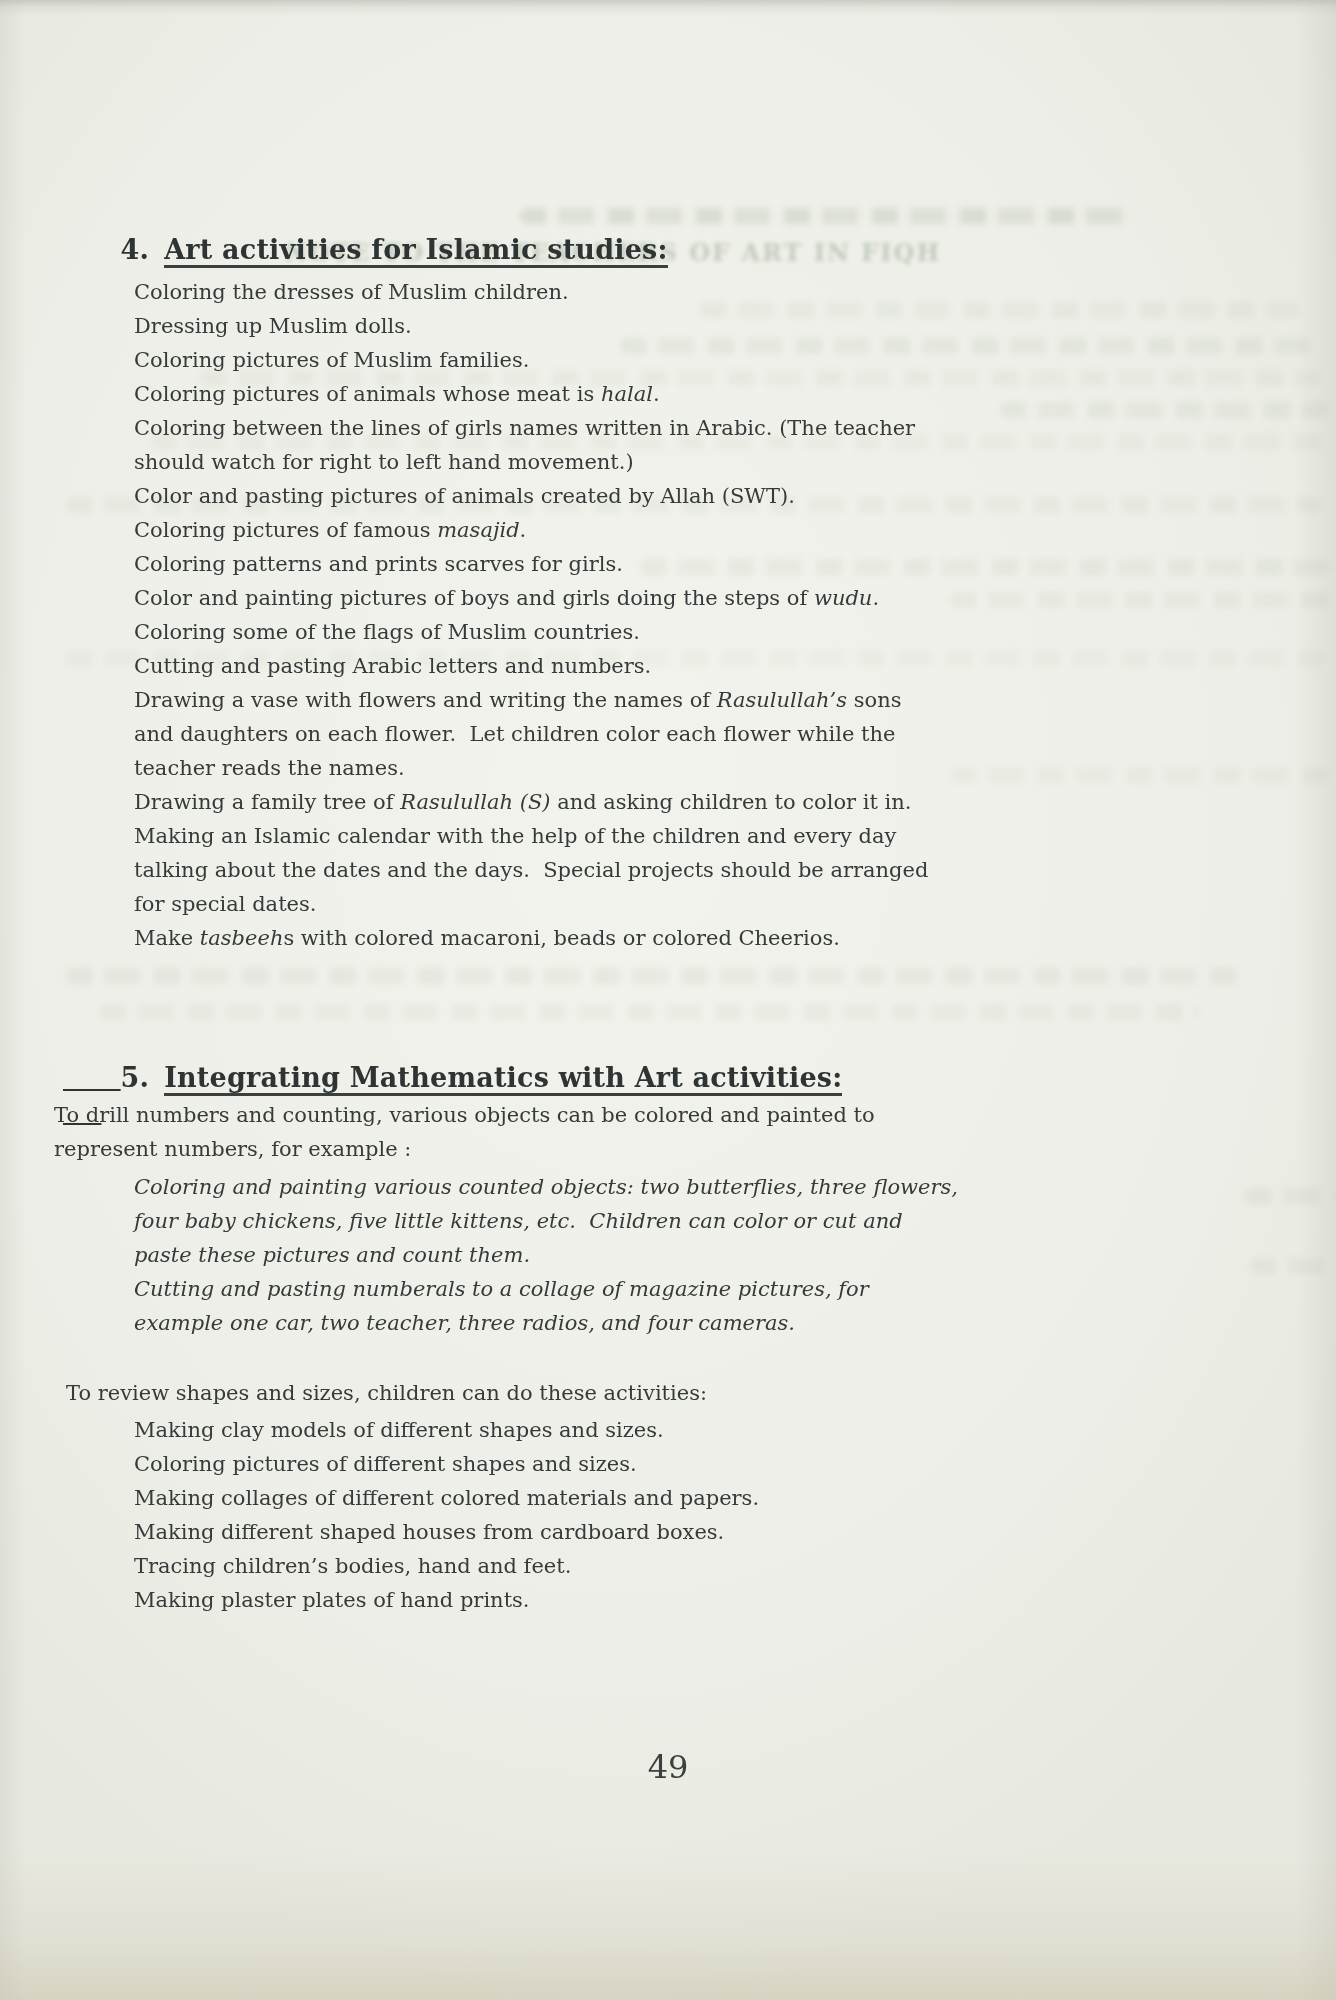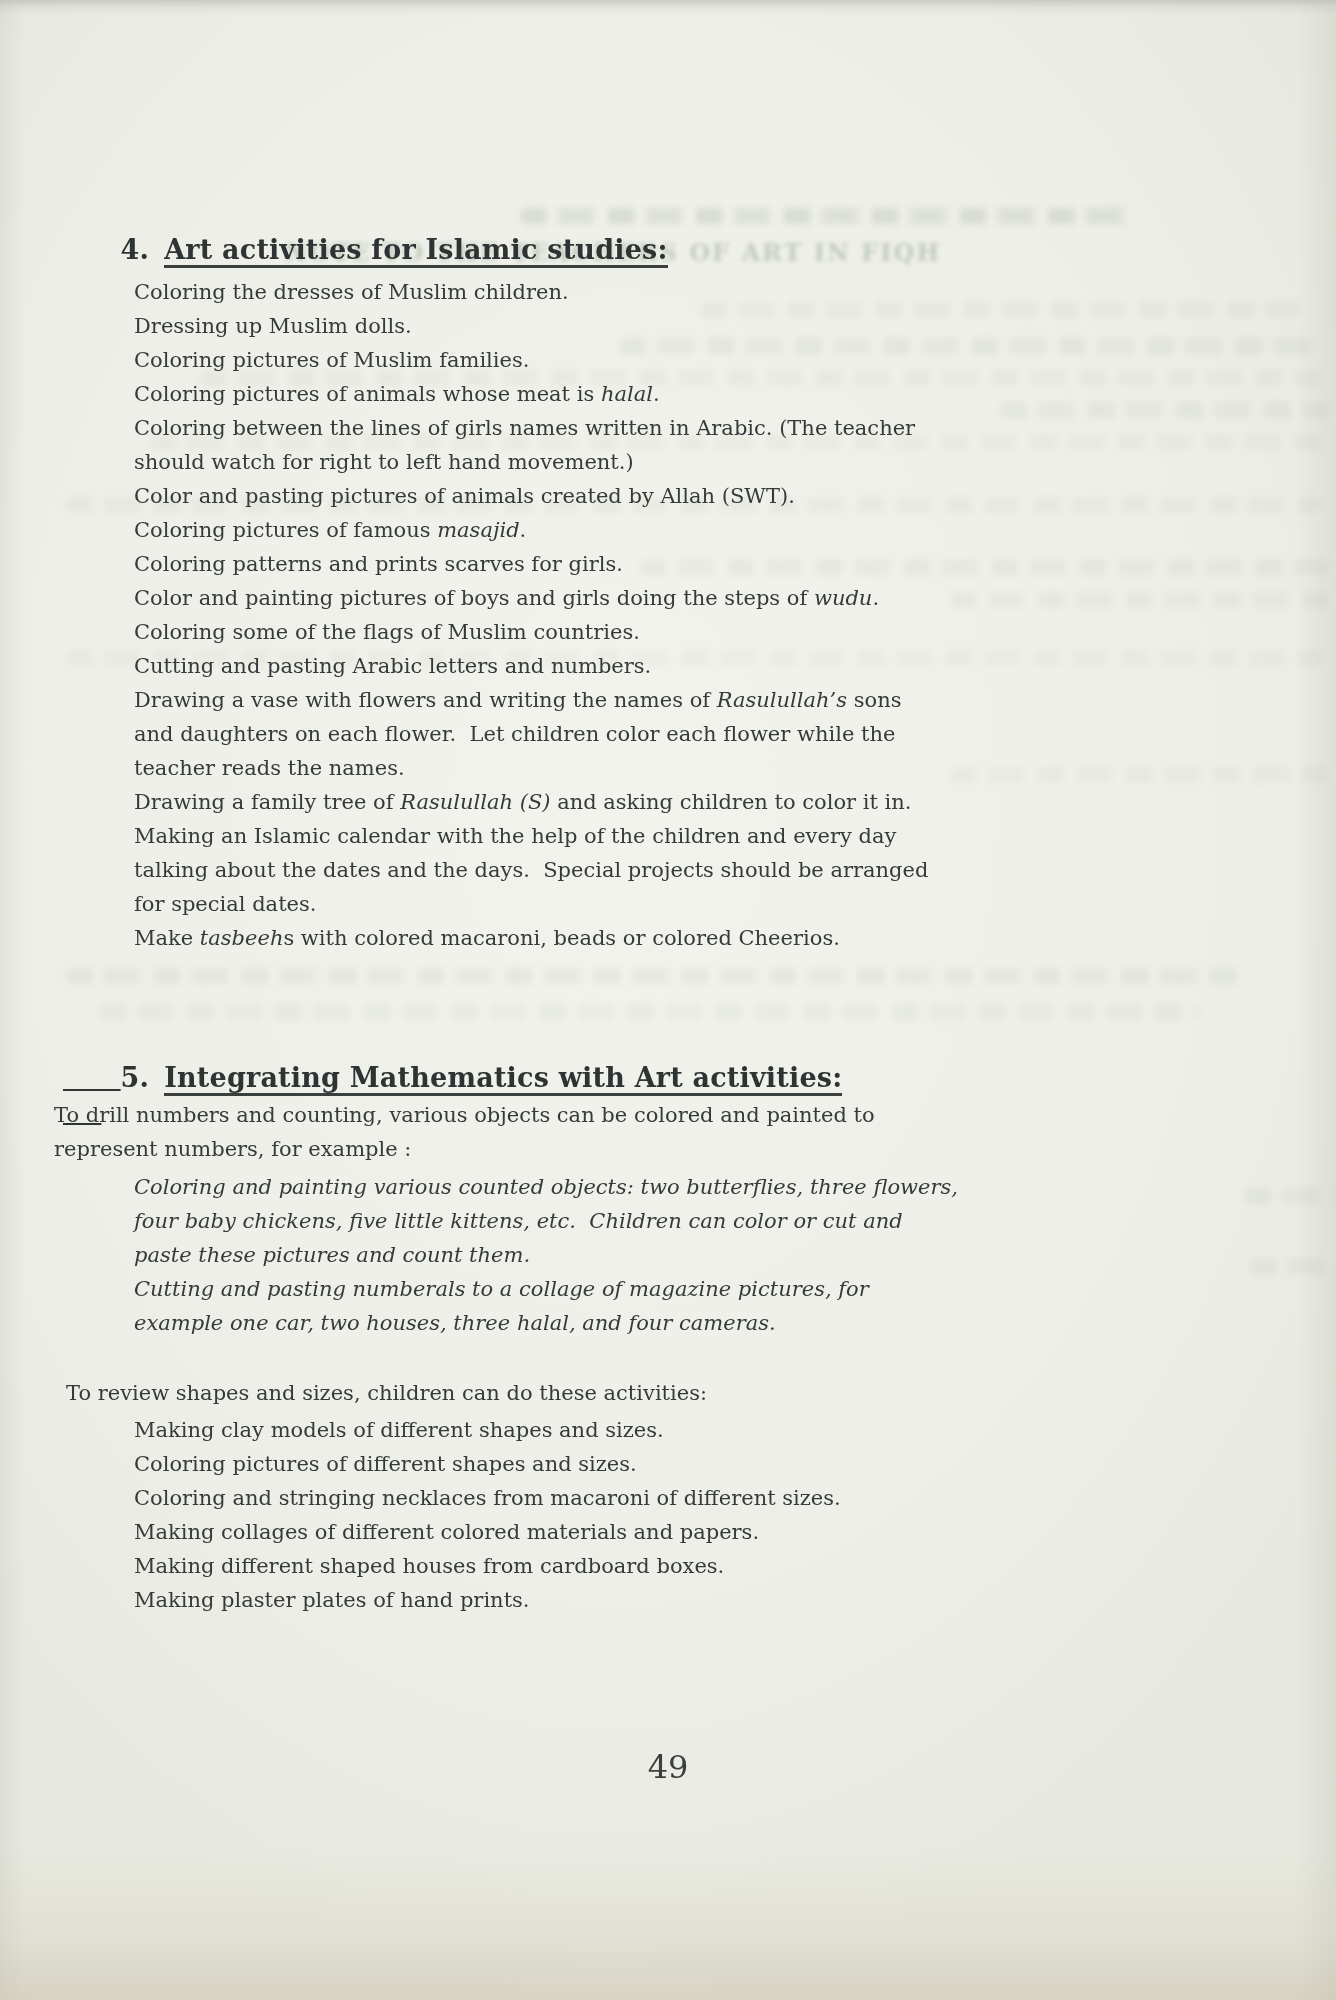--- a/index.html
+++ b/index.html
@@ -97,32 +97,32 @@
     <div class="textblock" style="left:54px;top:1098px;">
         <div class="line"><span>To drill numbers and counting, various objects can be colored and painted to</span></div>
         <div class="line"><span>represent numbers, for example :</span></div>
       </div>
 
     <div class="textblock" style="left:134px;top:1170px;font-style:italic;">
         <div class="line"><span>Coloring and painting various counted objects: two butterflies, three flowers,</span></div>
         <div class="line"><span>four baby chickens, five little kittens, etc.  Children can color or cut and</span></div>
         <div class="line"><span>paste these pictures and count them.</span></div>
         <div class="line"><span>Cutting and pasting numberals to a collage of magazine pictures, for</span></div>
-        <div class="line"><span>example one car, two houses, three halal, and four cameras.</span></div>
+        <div class="line"><span>example one car, two teacher, three radios, and four cameras.</span></div>
       </div>
 
     <div class="textblock" style="left:66px;top:1376px;">
         <div class="line"><span>To review shapes and sizes, children can do these activities:</span></div>
       </div>
 
     <div class="textblock" style="left:134px;top:1413px;">
         <div class="line"><span>Making clay models of different shapes and sizes.</span></div>
         <div class="line"><span>Coloring pictures of different shapes and sizes.</span></div>
-        <div class="line"><span>Coloring and stringing necklaces from macaroni of different sizes.</span></div>
         <div class="line"><span>Making collages of different colored materials and papers.</span></div>
         <div class="line"><span>Making different shaped houses from cardboard boxes.</span></div>
+        <div class="line"><span>Tracing children’s bodies, hand and feet.</span></div>
         <div class="line"><span>Making plaster plates of hand prints.</span></div>
       </div>
 
     <div class="page-number" style="top:1748px;">49</div>
 
   </div>
 </div>
 
 </body></html>

